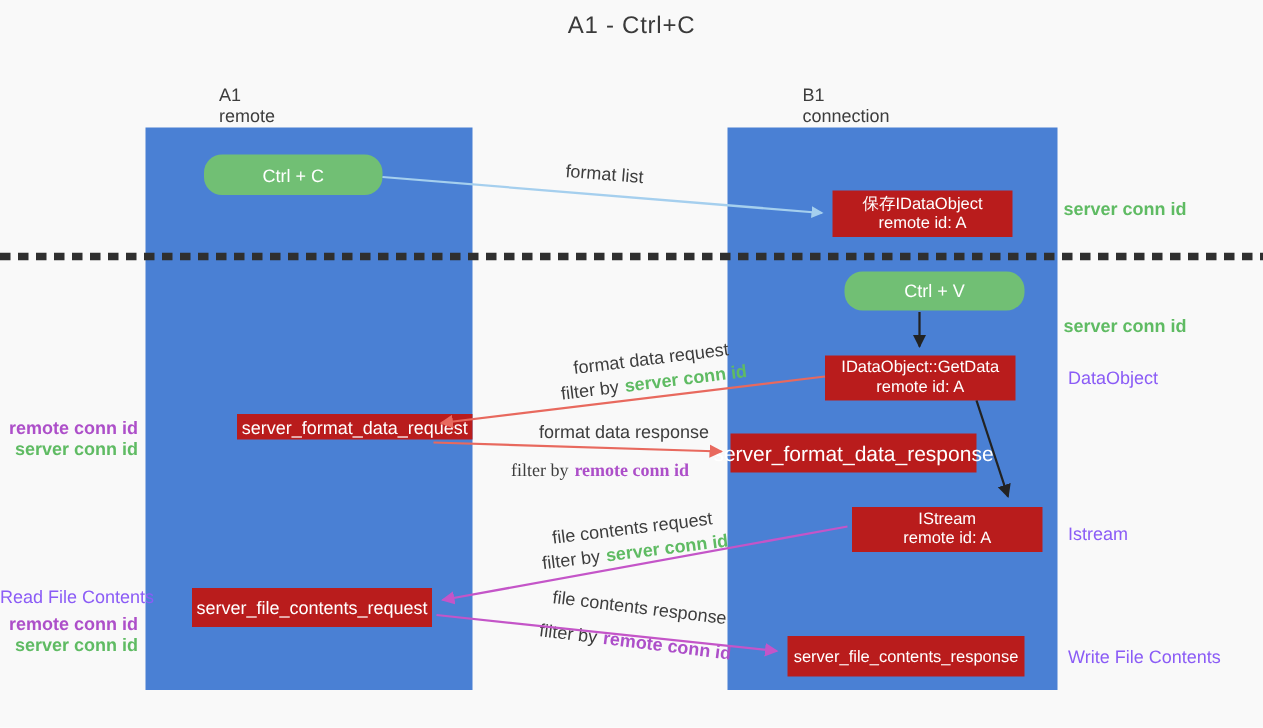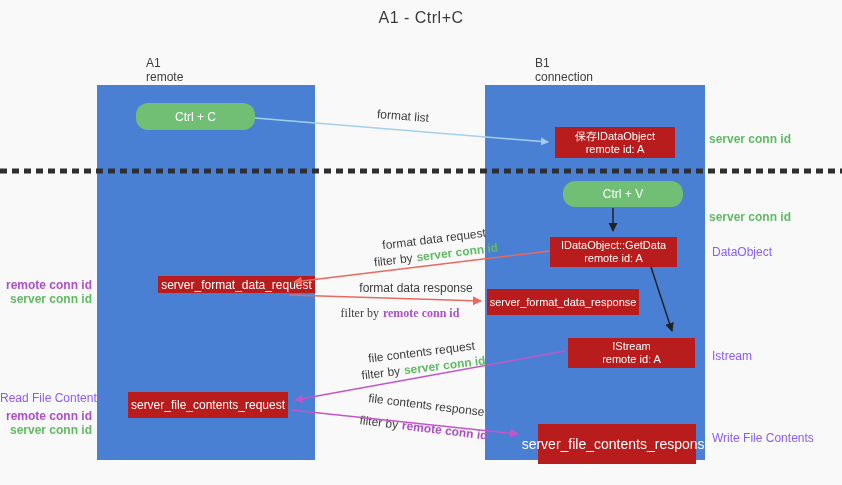--- a/index.html
+++ b/index.html
@@ -90,28 +90,28 @@
     <div>保存IDataObject</div>
     <div>remote id: A</div>
   </div>
   <div class="abs node green" style="left:563px;top:181px;width:120px;height:26px;">
     <div>Ctrl + V</div>
   </div>
   <div class="abs node orange small" style="left:550px;top:237px;width:127px;height:30px;">
     <div>IDataObject::GetData</div>
     <div>remote id: A</div>
   </div>
-  <div class="abs node orange" style="left:487px;top:289px;width:152px;height:26px;font-size:11px;">
+  <div class="abs node orange" style="left:487px;top:289px;width:164px;height:26px;font-size:14px;">
     <div>server_format_data_response</div>
   </div>
   <div class="abs node orange small" style="left:568px;top:338px;width:127px;height:30px;">
     <div>IStream</div>
     <div>remote id: A</div>
   </div>
-  <div class="abs node orange" style="left:525px;top:424px;width:158px;height:40px;font-size:14px;margin-left:13px;">
+  <div class="abs node orange" style="left:525px;top:424px;width:158px;height:27px;font-size:11px;">
     <div>server_file_contents_response</div>
   </div>
 
   <div class="abs edge-label rot-slight" style="left:343px;top:108px;width:120px;">
     <span>format list</span>
   </div>
 
   <div class="abs edge-label rot-neg" style="left:360px;top:231px;width:150px;">
     <div>format data request</div>
     <div>

